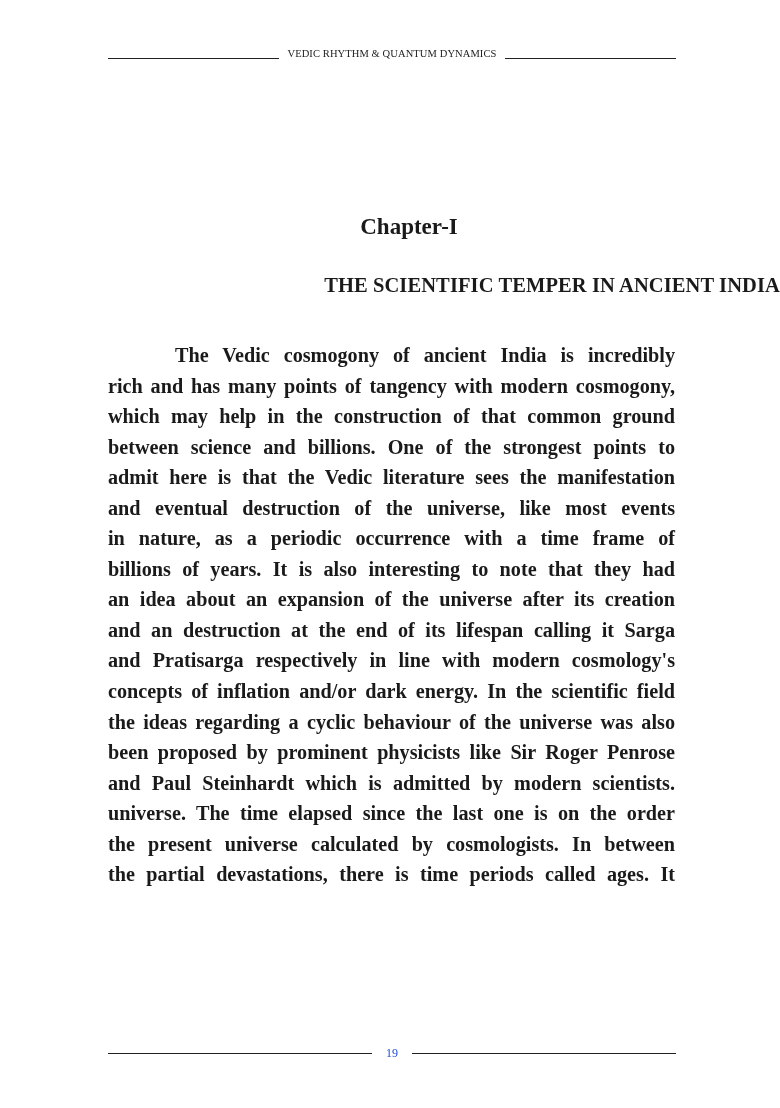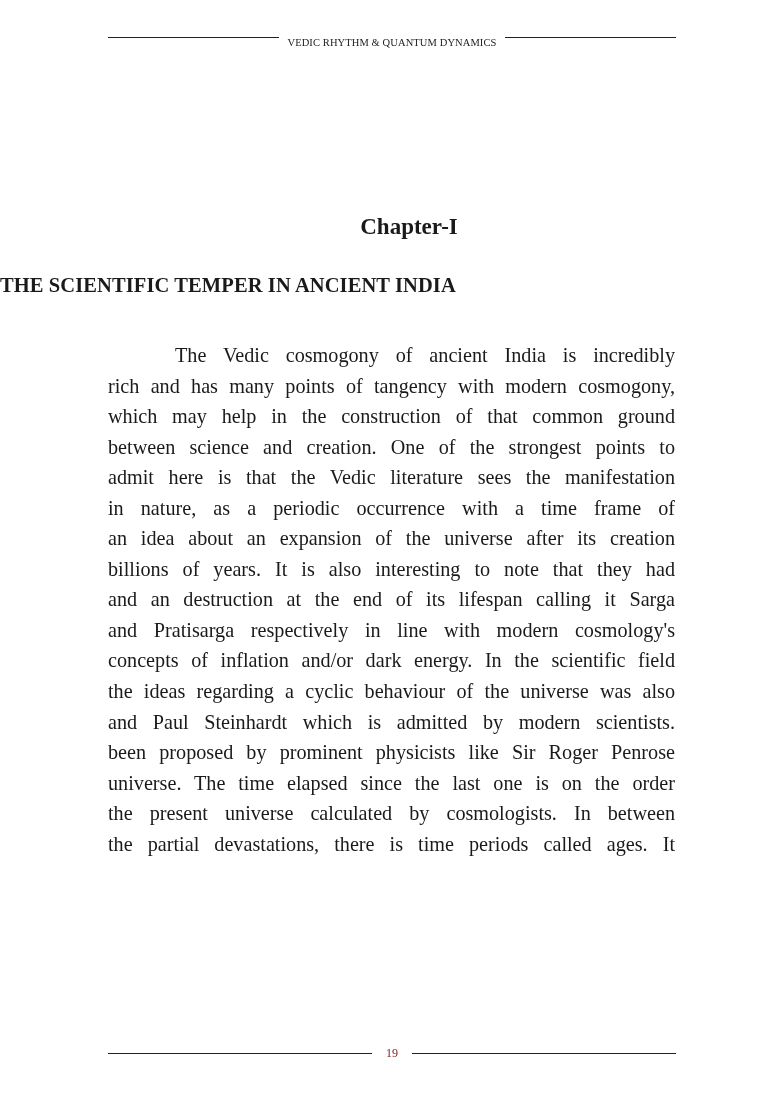--- a/index.html
+++ b/index.html
@@ -5,79 +5,80 @@
     html, body { margin: 0; padding: 0; }
     body {
       width: 780px; height: 1108px;
       background: #ffffff;
       position: relative;
       overflow: hidden;
       font-family: "Liberation Serif", "DejaVu Serif", serif;
       color: #1a1a1a;
     }
     .running-header {
-      position: absolute; top: 37px; left: 108px; width: 568px;
-      display: flex; align-items: flex-start; gap: 8px;
+      position: absolute; top: 48px; left: 108px; width: 568px;
+      display: flex; align-items: flex-end; gap: 8px;
     }
     .rule { flex: 1; height: 0; border-top: 1.5px solid #222; }
     .header-text {
       font-size: 10.5px; letter-spacing: 0.1px; white-space: nowrap;
       color: #222;
     }
     .chapter-label {
       position: absolute; top: 214px; left: 0; width: 780px;
       text-align: center; font-weight: bold; font-size: 23px; padding-left: 19px;
     }
     .chapter-title {
       position: absolute; top: 274px; left: 0; width: 780px;
-      text-align: left; font-weight: bold; font-size: 20.5px;
+      text-align: right; font-weight: bold; font-size: 20.5px;
       letter-spacing: 0.1px;
     }
     .body-text {
-      position: absolute; top: 340px; left: 108px; width: 567px;
+      position: absolute; top: 340px; left: 108px; width: 567px; font-weight: bold;
     }
     .line {
       height: 30.55px; line-height: 30.55px;
       font-size: 20.2px; white-space: nowrap;
       text-align: justify; text-align-last: justify;
     }
     .line.indent { padding-left: 67px; }
     .running-footer {
       position: absolute; top: 1046px; left: 108px; width: 568px;
       display: flex; align-items: center; gap: 14px;
     }
-    .page-number { font-size: 12px; color: #7f1d1d; }
+    .page-number { font-size: 12px; color: #1d4ed8; }
   </style>
 </head>
 <body>
 
 <div class="running-header">
   <div class="rule"></div>
   <span class="header-text">VEDIC RHYTHM &amp; QUANTUM DYNAMICS</span>
   <div class="rule"></div>
 </div>
 
 <div class="chapter-label">Chapter-I</div>
 <div class="chapter-title">THE SCIENTIFIC TEMPER IN ANCIENT INDIA</div>
 
 <div class="body-text">
   <div class="line indent">The Vedic cosmogony of ancient India is incredibly</div>
   <div class="line">rich and has many points of tangency with modern cosmogony,</div>
   <div class="line">which may help in the construction of that common ground</div>
-  <div class="line">between science and creation. One of the strongest points to</div>
+  <div class="line">between science and billions. One of the strongest points to</div>
   <div class="line">admit here is that the Vedic literature sees the manifestation</div>
+  <div class="line">and eventual destruction of the universe, like most events</div>
   <div class="line">in nature, as a periodic occurrence with a time frame of</div>
+  <div class="line">billions of years. It is also interesting to note that they had</div>
   <div class="line">an idea about an expansion of the universe after its creation</div>
-  <div class="line">billions of years. It is also interesting to note that they had</div>
   <div class="line">and an destruction at the end of its lifespan calling it Sarga</div>
   <div class="line">and Pratisarga respectively in line with modern cosmology's</div>
   <div class="line">concepts of inflation and/or dark energy. In the scientific field</div>
   <div class="line">the ideas regarding a cyclic behaviour of the universe was also</div>
+  <div class="line">been proposed by prominent physicists like Sir Roger Penrose</div>
   <div class="line">and Paul Steinhardt which is admitted by modern scientists.</div>
-  <div class="line">been proposed by prominent physicists like Sir Roger Penrose</div>
   <div class="line">universe. The time elapsed since the last one is on the order</div>
   <div class="line">the present universe calculated by cosmologists. In between</div>
   <div class="line">the partial devastations, there is time periods called ages. It</div>
 </div>
 
 <div class="running-footer">
   <div class="rule"></div>
   <span class="page-number">19</span>
   <div class="rule"></div>
 </div>

